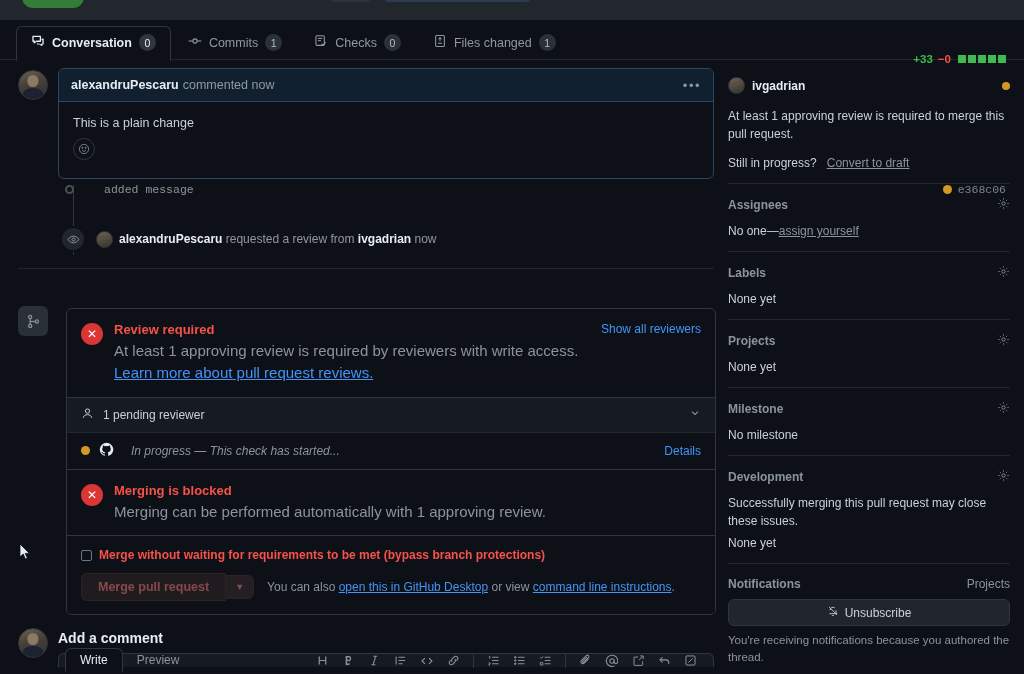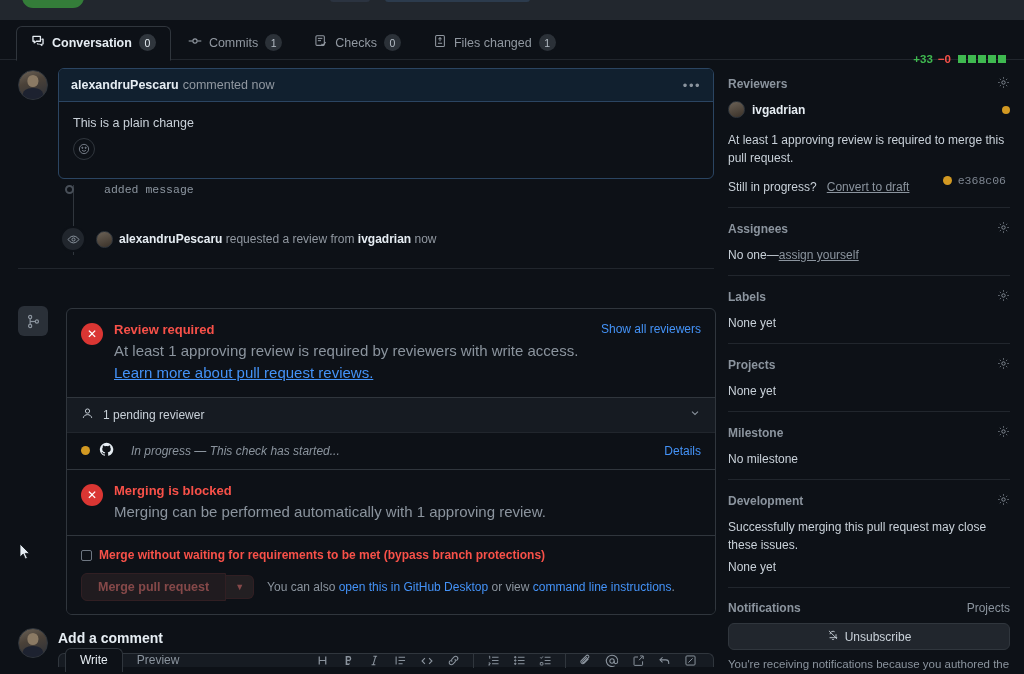--- a/index.html
+++ b/index.html
@@ -153,21 +153,21 @@
   .mergebtn-row { display: flex; align-items: center; gap: 0; margin-top: 11px; }
   .btn-merge {
     background: #2d2224; border: 1px solid #48292b; color: #cf6b68; opacity: .62;
     font-size: 12.5px; font-weight: bold; padding: 6px 16px; border-radius: 6px 0 0 6px; cursor: default;
   }
   .btn-caret {
     background: #31282a; border: 1px solid #48292b; border-left: none; color: #cf6b68; opacity: .62;
     padding: 6px 9px; border-radius: 0 6px 6px 0; font-size: 9px; cursor: default;
   }
   .alsotext { margin-left: 13px; font-size: 12px; color: #8b949e; }
-  .alsotext a { color: #4493f8; }
+  .alsotext a { color: #4493f8; text-decoration: underline; }
 
   
   .addc-title { position: absolute; left: 58px; top: 630px; font-size: 14px; font-weight: bold; color: #e6edf3; }
   .editor {
     position: absolute; left: 58px; top: 653px; width: 656px; height: 14px;
     border: 1px solid #30363d; border-bottom: none; border-radius: 6px 6px 0 0;
     background: #161b22; display: flex; align-items: center;
   }
   .etab { font-size: 12px; padding: 4px 14px 5px 14px; color: #8b949e; cursor: pointer; }
   .etab.active { color: #e6edf3; background: #0d1117; border: 1px solid #30363d; border-bottom: none; border-radius: 6px 6px 0 0; margin: -2px 0 -1px 6px; }
@@ -294,21 +294,21 @@
       </div>
     </div>
   </div>
 
   <div class="tl-line" style="top:185px;height:70px;"></div>
 
   <div class="tl-row" style="left:69px;top:183px;">
     <span class="tl-dot"></span>
     <span class="mono" style="margin-left:30px;color:#8b949e;">added message</span>
   </div>
-  <div class="commit-sha mono" style="top:174px;">
+  <div class="commit-sha mono" style="top:183px;">
     <span class="pending-dot"></span>
     <span>e368c06</span>
   </div>
 
   <div class="tl-row" style="left:60px;top:226px;">
     <span class="event-icon">
       <svg width="13" height="13" viewBox="0 0 16 16" fill="none" stroke="#8b949e" stroke-width="1.2">
           <path d="M1.4 8S3.8 3.8 8 3.8 14.6 8 14.6 8 12.2 12.2 8 12.2 1.4 8 1.4 8Z"></path>
           <circle cx="8" cy="8" r="1.9"></circle>
         </svg>
@@ -490,29 +490,20 @@
             <rect x="2.4" y="2.4" width="11.2" height="11.2" rx="1.2"></rect>
             <path d="M10.6 5.4 5.4 10.6"></path>
           </svg>
         </span>
     </div>
   </div>
 
   <div class="side">
 
     <div class="s-sec">
-      <div class="s-head">
-        <span>Reviewers</span>
-        <span class="gear">
-          <svg width="13" height="13" viewBox="0 0 16 16" fill="none" stroke="#8b949e" stroke-width="1.1">
-              <circle cx="8" cy="8" r="2.1"></circle>
-              <path d="M8 1.6v1.6M8 12.8v1.6M14.4 8h-1.6M3.2 8H1.6M12.5 3.5l-1.1 1.1M4.6 11.4l-1.1 1.1M12.5 12.5l-1.1-1.1M4.6 4.6 3.5 3.5"></path>
-            </svg>
-        </span>
-      </div>
       <div class="reviewer-row">
         <span class="mini-av"></span>
         <span>ivgadrian</span>
         <span class="rev-pending"></span>
       </div>
       <div class="s-body">At least 1 approving review is required to merge this pull request.</div>
       <div class="s-body" style="padding-top:0;">
         <span>Still in progress?</span>
         <span>&nbsp;</span>
         <span class="s-link">Convert to draft</span>

